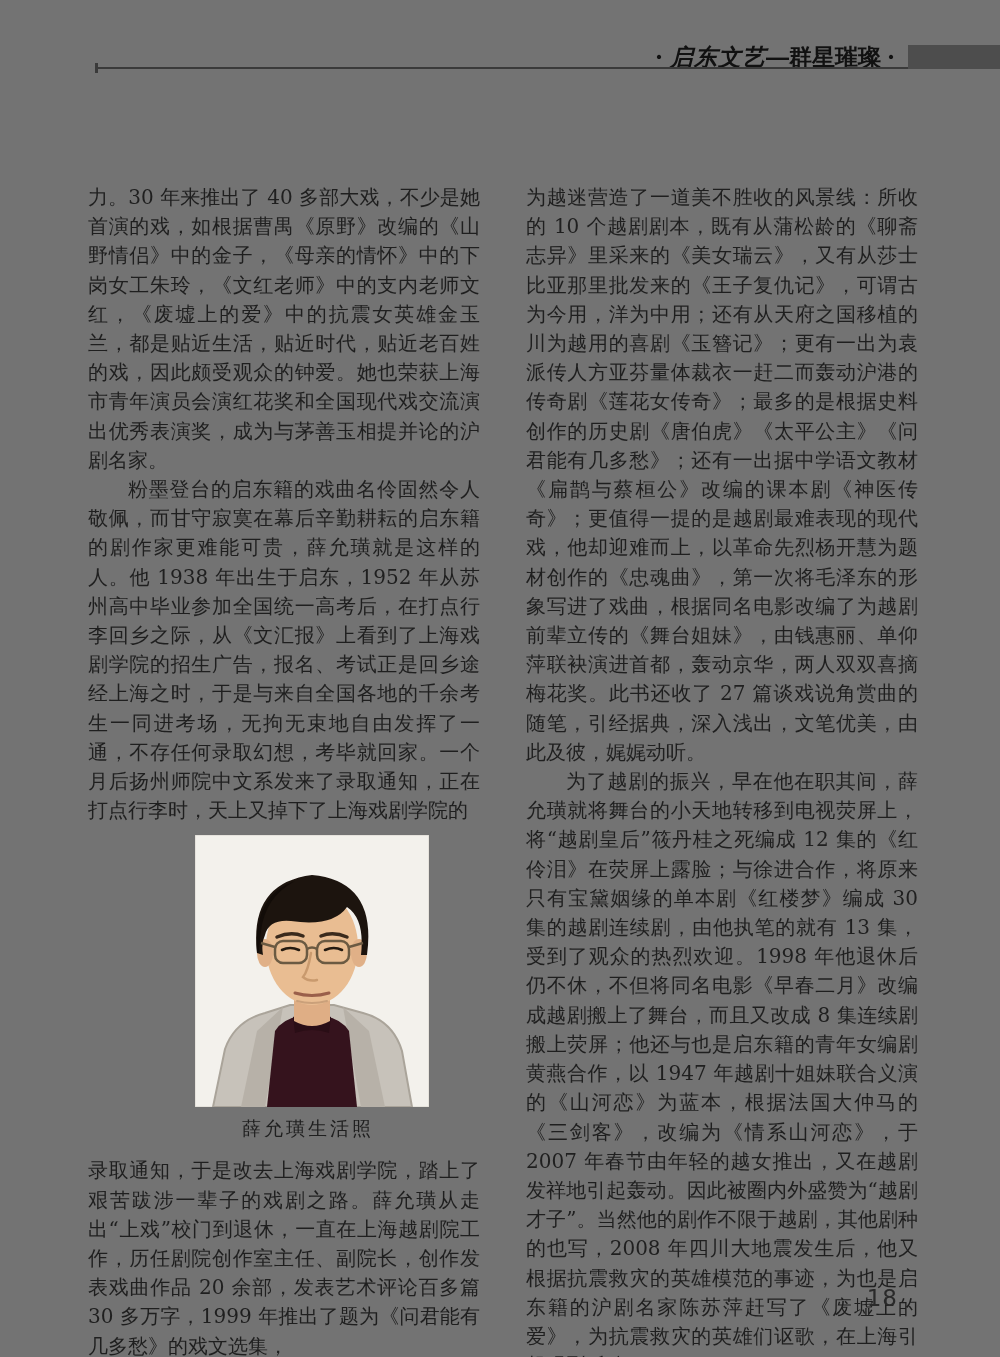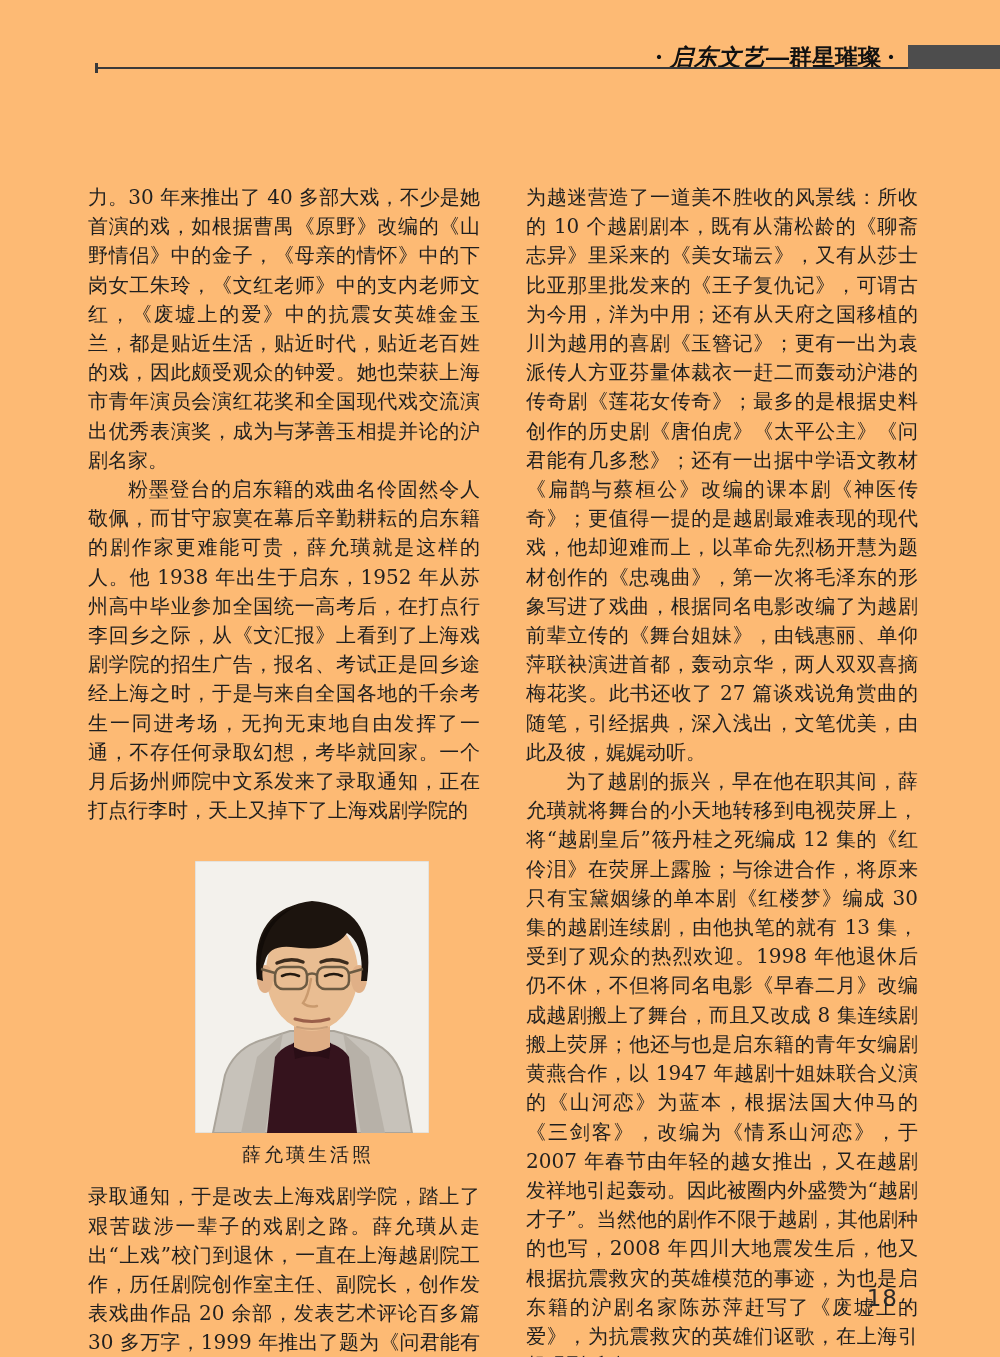--- a/index.html
+++ b/index.html
@@ -1,20 +1,20 @@
 <!DOCTYPE html>
 <html><head>
 <meta charset="utf-8">
 <style>
   * { margin:0; padding:0; box-sizing:border-box; }
   html,body { background:#e8e8e8; }
   .page {
     position:relative;
     width:1000px; height:1357px;
-    background:#fdba74;
+    background:#737373;
     margin:0 auto;
     font-family:"DejaVu Serif", serif;
     color:#1f1f1f;
     overflow:hidden;
   }
   
   .header-title {
     position:absolute;
     top:42px; right:98px;
     font-size:23px;
@@ -64,21 +64,21 @@
   .col p {
     font-size:20px;
     line-height:29.2px;
     text-align:justify;
     text-justify:inter-ideograph;
   }
   .col p.indent { text-indent:2em; }
   
   .photo-figure {
     width:274px;
-    margin:36px auto 14px auto;
+    margin:10px auto 14px auto;
     text-align:center;
     padding-left:48px;
   }
   .photo-frame {
     width:234px; height:272px;
     display:block;
   }
   .photo-caption {
     margin-top:9px;
     font-size:19px;

